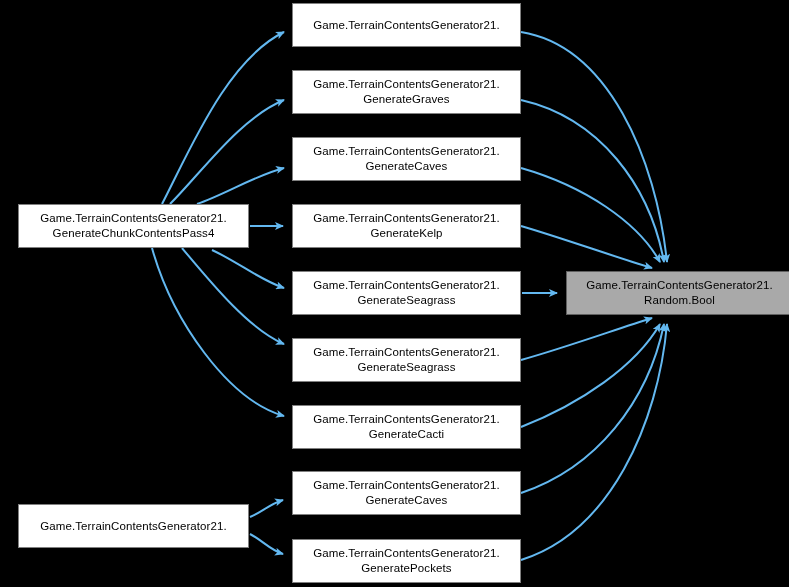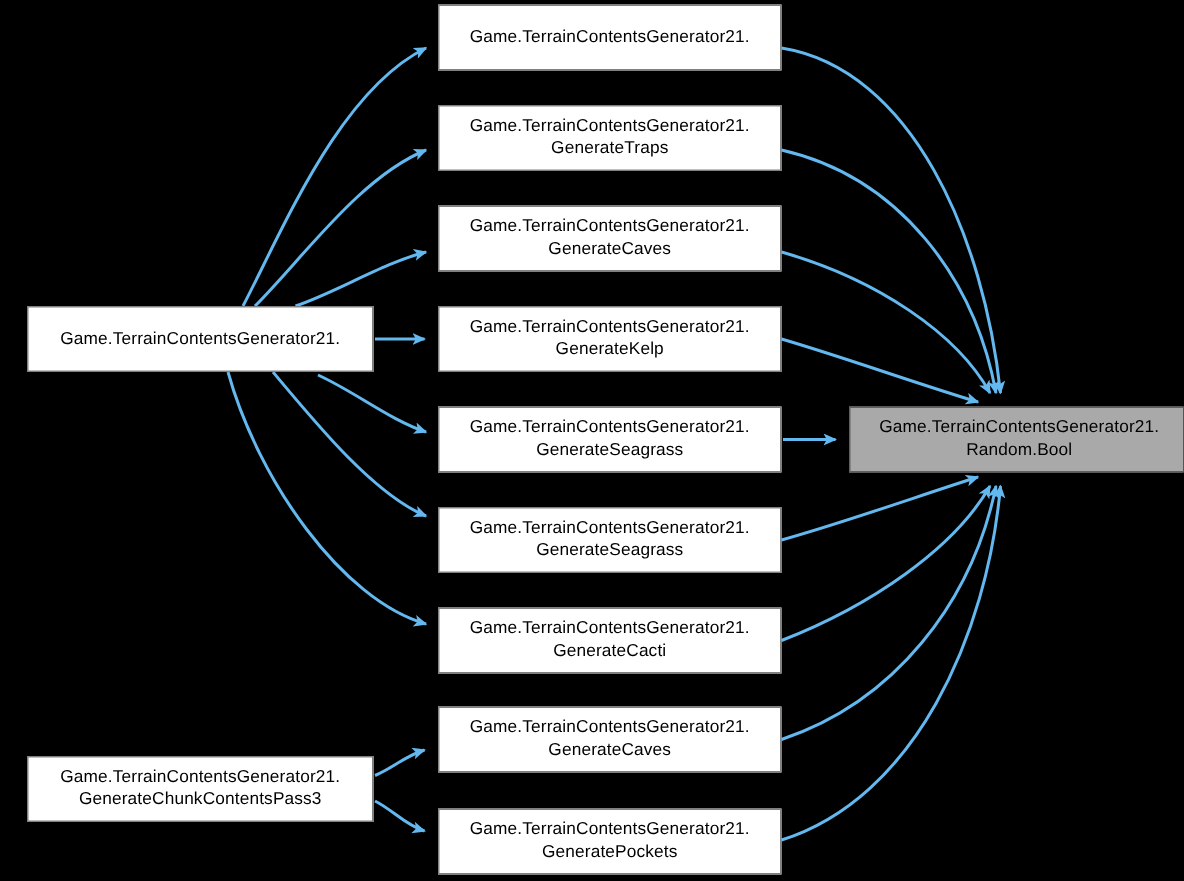--- a/index.html
+++ b/index.html
@@ -86,21 +86,21 @@
       <path d="M509,560 C598,532 646,424 655,324"></path>
     </g>
   </svg>
 
   <div class="node" style="left:280px; top:3px; width:229px; height:44px;">
     <span class="ln">Game.TerrainContentsGenerator21.</span>
   </div>
 
   <div class="node" style="left:280px; top:70px; width:229px; height:44px;">
     <span class="ln">Game.TerrainContentsGenerator21.</span>
-    <span class="ln">GenerateTraps</span>
+    <span class="ln">GenerateGraves</span>
   </div>
 
   <div class="node" style="left:280px; top:137px; width:229px; height:44px;">
     <span class="ln">Game.TerrainContentsGenerator21.</span>
     <span class="ln">GenerateCaves</span>
   </div>
 
   <div class="node" style="left:280px; top:204px; width:229px; height:44px;">
     <span class="ln">Game.TerrainContentsGenerator21.</span>
     <span class="ln">GenerateKelp</span>
@@ -126,25 +126,25 @@
     <span class="ln">GenerateCaves</span>
   </div>
 
   <div class="node" style="left:280px; top:539px; width:229px; height:44px;">
     <span class="ln">Game.TerrainContentsGenerator21.</span>
     <span class="ln">GeneratePockets</span>
   </div>
 
   <div class="node" style="left:6px; top:204px; width:231px; height:44px;">
     <span class="ln">Game.TerrainContentsGenerator21.</span>
+    <span class="ln">GenerateChunkContentsPass4</span>
   </div>
 
   <div class="node" style="left:6px; top:504px; width:231px; height:44px;">
     <span class="ln">Game.TerrainContentsGenerator21.</span>
-    <span class="ln">GenerateChunkContentsPass3</span>
   </div>
 
   <div class="node highlight" style="left:554px; top:271px; width:227px; height:44px;">
     <span class="ln">Game.TerrainContentsGenerator21.</span>
     <span class="ln">Random.Bool</span>
   </div>
 
 </div>
 
 </body></html>

